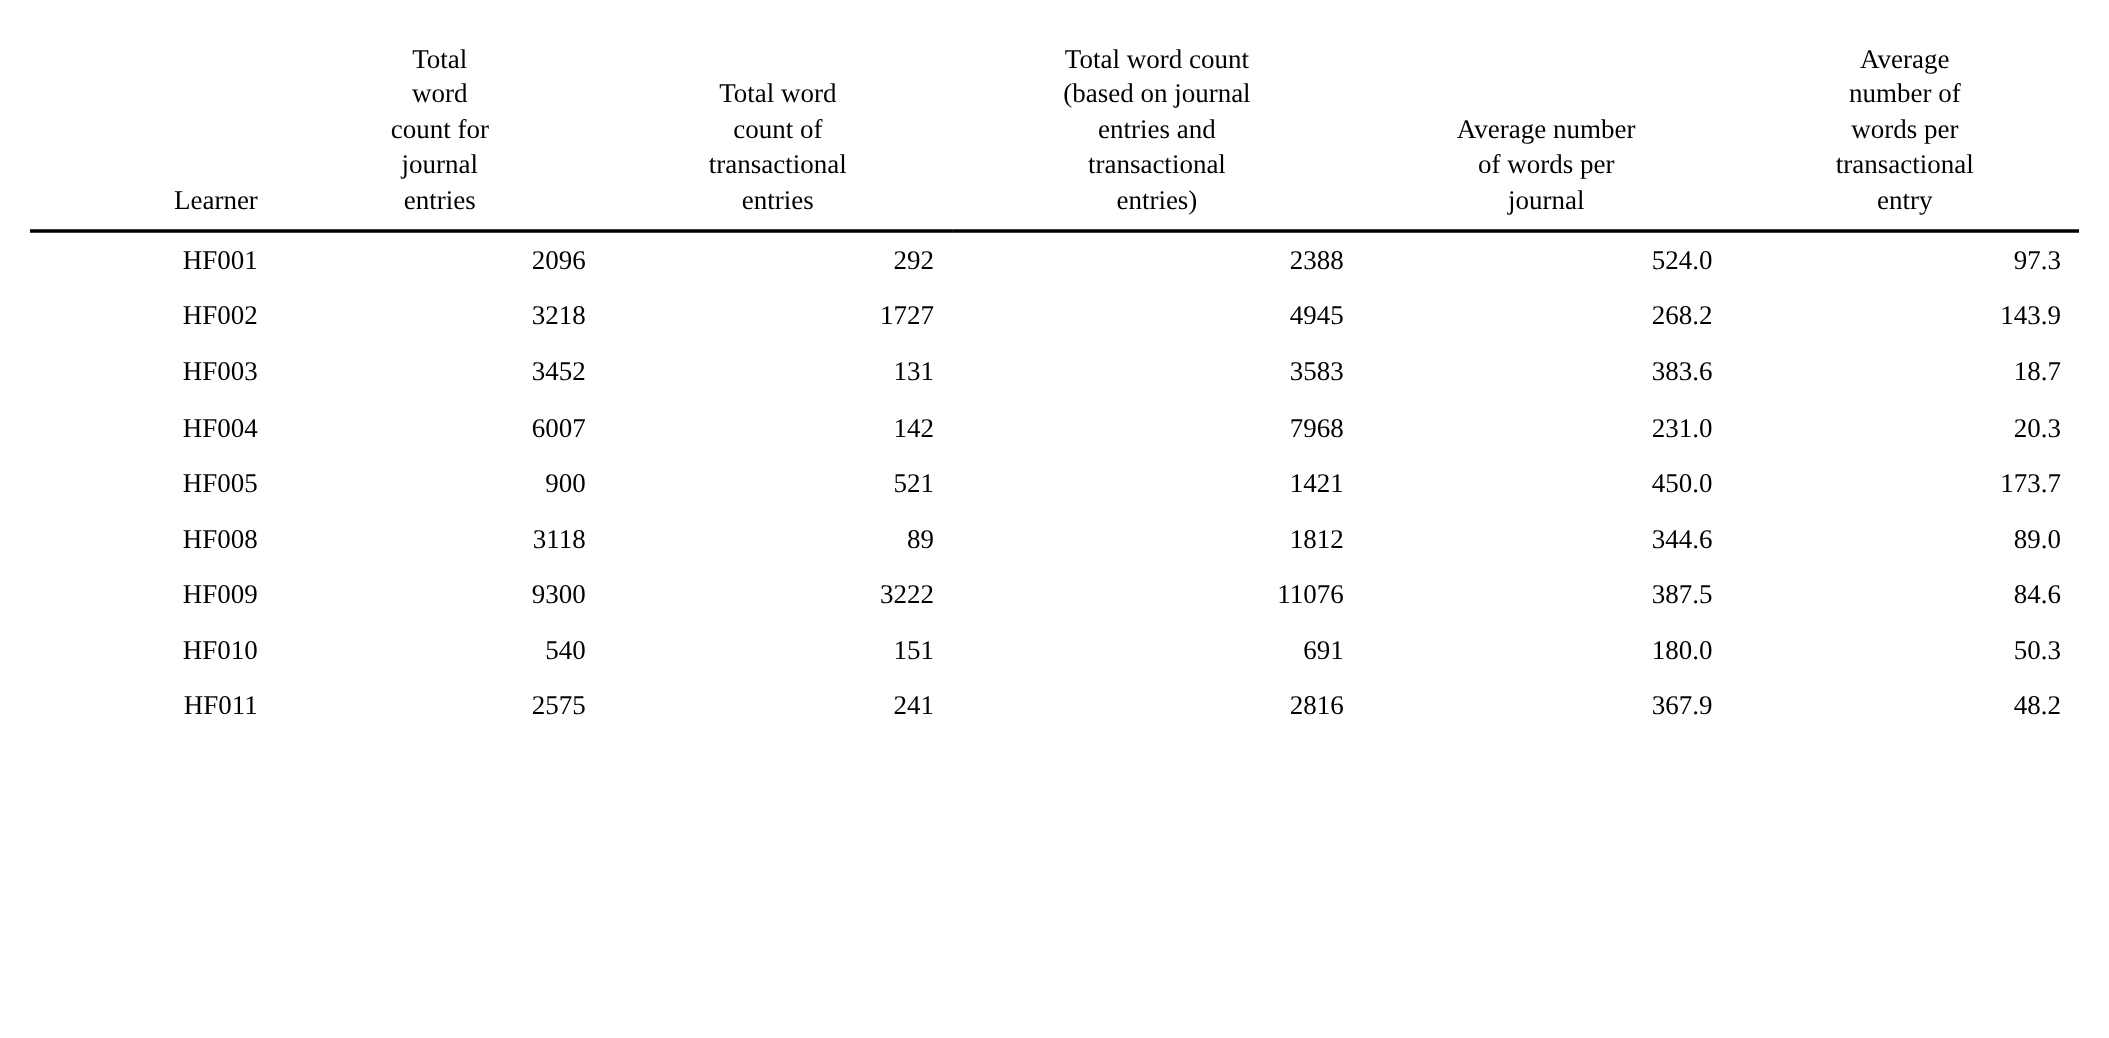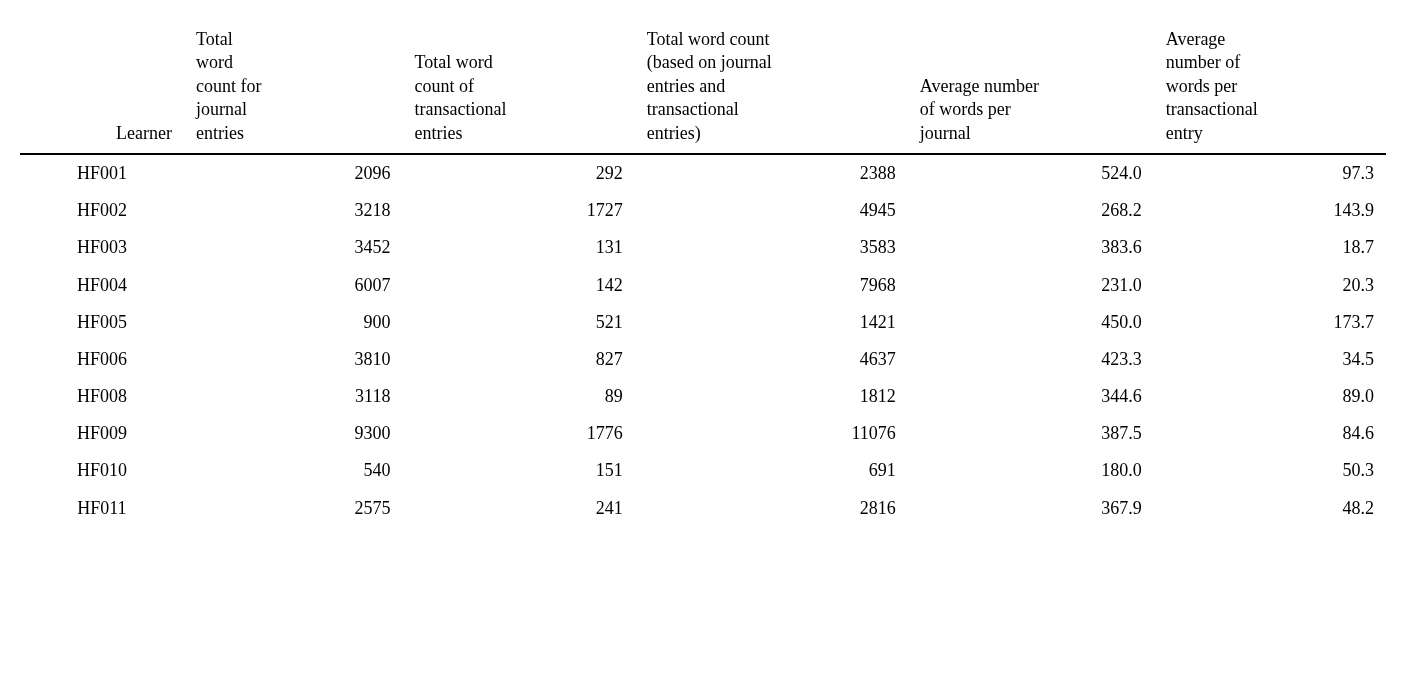--- a/index.html
+++ b/index.html
@@ -22,40 +22,40 @@
     }
 
     table {
       width: 100%;
       border-collapse: collapse;
       table-layout: fixed;
     }
 
     thead tr th {
       padding: 8px 12px;
-      text-align: left;
+      text-align: center;
       vertical-align: bottom;
       font-weight: normal;
       border-bottom: 2px solid #000000;
       line-height: 1.3;
     }
 
     thead tr th:first-child {
       text-align: right;
     }
 
     tbody tr td {
       padding: 6px 12px;
       text-align: right;
       vertical-align: middle;
       line-height: 1.4;
     }
 
     tbody tr td:first-child {
-      text-align: center;
+      text-align: right;
     }
 
     col.col-learner { width: 12%; }
     col.col-journal { width: 16%; }
     col.col-transact { width: 17%; }
     col.col-total { width: 20%; }
     col.col-avg-journal { width: 18%; }
     col.col-avg-transact { width: 17%; }
   </style>
 </head>
@@ -116,39 +116,31 @@
         </tr>
         <tr>
           <td>HF005</td>
           <td>900</td>
           <td>521</td>
           <td>1421</td>
           <td>450.0</td>
           <td>173.7</td>
         </tr>
         <tr>
-          <td>HF006</td>
-          <td>3810</td>
-          <td>827</td>
-          <td>4637</td>
-          <td>423.3</td>
-          <td>34.5</td>
-        </tr>
-        <tr>
           <td>HF008</td>
           <td>3118</td>
           <td>89</td>
           <td>1812</td>
           <td>344.6</td>
           <td>89.0</td>
         </tr>
         <tr>
           <td>HF009</td>
           <td>9300</td>
-          <td>1776</td>
+          <td>3222</td>
           <td>11076</td>
           <td>387.5</td>
           <td>84.6</td>
         </tr>
         <tr>
           <td>HF010</td>
           <td>540</td>
           <td>151</td>
           <td>691</td>
           <td>180.0</td>

